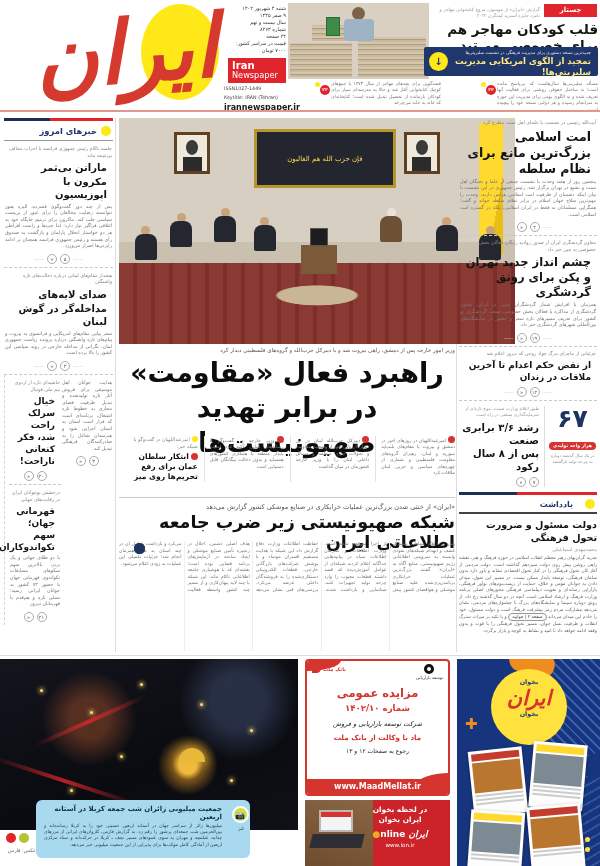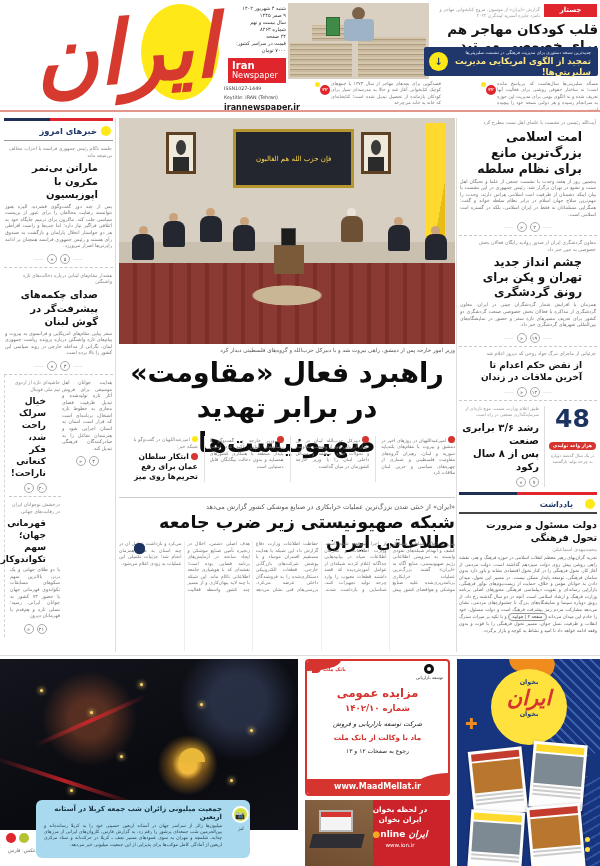--- a/index.html
+++ b/index.html
@@ -53,33 +53,33 @@
   
   .vline { position:absolute; top:118px; width:1px; height:534px; background:#ddd; }
   .sidebar { position:absolute; left:4px; top:118px; width:109px; }
   .mini-bar { height:3px; background:linear-gradient(to left,#e0262c 58%,#1d2f55 58%); }
   .sb-head { display:flex; align-items:center; gap:4px; padding:5px 2px 4px;
              border-bottom:1px solid #999; }
   .sb-head .yc { width:10px; height:10px; border-radius:50%; background:#ffe817; flex:0 0 auto; }
   .sb-head .t { font-size:8.4px; font-weight:900; color:#20376b; }
   .sb-item { padding:5px 1px 3px; border-bottom:1px dashed #c8c8c8; }
   .k { font-size:4.8px; line-height:6.6px; color:#888; text-align:right; }
-  .hl { font-size:10px; line-height:13.5px; font-weight:900; color:#141414; text-align:right; margin:2px 14px; }
+  .hl { font-size:10px; line-height:13.5px; font-weight:900; color:#141414; text-align:right; margin:2px 5px; }
   .hl.sm { font-size:9px; line-height:12px; }
   .bd { font-size:4.8px; line-height:6.6px; color:#777; text-align:justify; }
   .pgrow { display:flex; justify-content:center; align-items:center; gap:3px; margin-top:4px; }
   .pgrow .dash { color:#ccc; font-size:5px; }
   .pgc { width:10px; height:10px; border-radius:50%; border:1px solid #aaa; color:#555;
          font-size:5px; text-align:center; line-height:9px; }
   .sb-cols { display:flex; }
   .sb-cols > div { flex:1; min-width:0; }
   .sb-cols .col-sep { border-left:1px dashed #d5d5d5; padding-left:4px; }
 
   
-  .main-photo { position:absolute; left:119px; top:118px; width:336px; height:226px;
+  .main-photo { position:absolute; left:119px; top:118px; width:396px; height:226px;
                 background:linear-gradient(#d6cfc2 55%,#c9c0b0 55%); overflow:hidden; }
   .banner { position:absolute; left:34%; top:5%; width:36%; height:26%; background:#23262e;
             border:3px solid #b5962f; color:#ffd94d; font-size:7px; text-align:center;
             display:flex; align-items:center; justify-content:center; padding:2px; }
   .portrait { position:absolute; top:6%; width:9%; height:19%; background:#efe9dc; border:3px solid #5e4123; }
   .portrait .ph { position:absolute; left:30%; top:15%; width:40%; height:40%; border-radius:50%; background:#3a3a3a; }
   .portrait .pb { position:absolute; left:18%; bottom:0; width:64%; height:38%; background:#2b2b2b; }
   .flag { position:absolute; left:91%; top:2%; width:6%; height:58%;
           background:linear-gradient(100deg,#ffd92e 70%,#e8be14 70%); }
   .carpet { position:absolute; left:0; bottom:0; width:100%; height:36%;
@@ -286,21 +286,21 @@
       <div class="pgrow">
         <span class="dash">——</span>
         <span class="pgc">۵</span>
         <span class="pgc">«</span>
         <span class="dash">——</span>
       </div>
     </div>
 
     <div class="sb-item">
       <div class="k">هشدار مقام‌های لبنانی درباره دخالت‌های تازه واشنگتن</div>
-      <div class="hl">صدای چکمه‌های پیشرفت‌گر در گوش لبنان</div>
+      <div class="hl">صدای لایه‌های مداخله‌گر در گوش لبنان</div>
       <div class="bd">سفر پیاپی مقام‌های امریکایی و فرانسوی به بیروت و پیام‌های تازه واشنگتن درباره پرونده ریاست جمهوری لبنان، نگرانی از مداخله خارجی در روند سیاسی این کشور را بالا برده است.</div>
       <div class="pgrow">
         <span class="dash">——</span>
         <span class="pgc">۳</span>
         <span class="pgc">«</span>
         <span class="dash">——</span>
       </div>
     </div>
 
     <div class="sb-cols">
@@ -450,21 +450,21 @@
       <div class="pgrow">
         <span class="dash">——</span>
         <span class="pgc">۱۲</span>
         <span class="pgc">«</span>
         <span class="dash">——</span>
       </div>
     </div>
 
     <div class="stats">
       <div class="num-side">
-        <div class="big">48</div>
+        <div class="big">۶۷</div>
         <div class="badge">هزار واحد تولیدی</div>
         <div class="bcap">در یک سال گذشته دوباره به چرخه تولید بازگشتند</div>
       </div>
       <div class="txt-side">
         <div class="snote">طبق اعلام وزارت صمت، موج تازه‌ای از سرمایه‌گذاری صنعتی در راه است</div>
         <div class="sbold">رشد ۳/۶ برابری صنعت</div>
         <div class="sbold" style="margin-top:0;">پس از ۸ سال رکود</div>
         <div class="pgrow" style="justify-content:flex-start;">
           <span class="pgc">۷</span>
           <span class="pgc">«</span>

